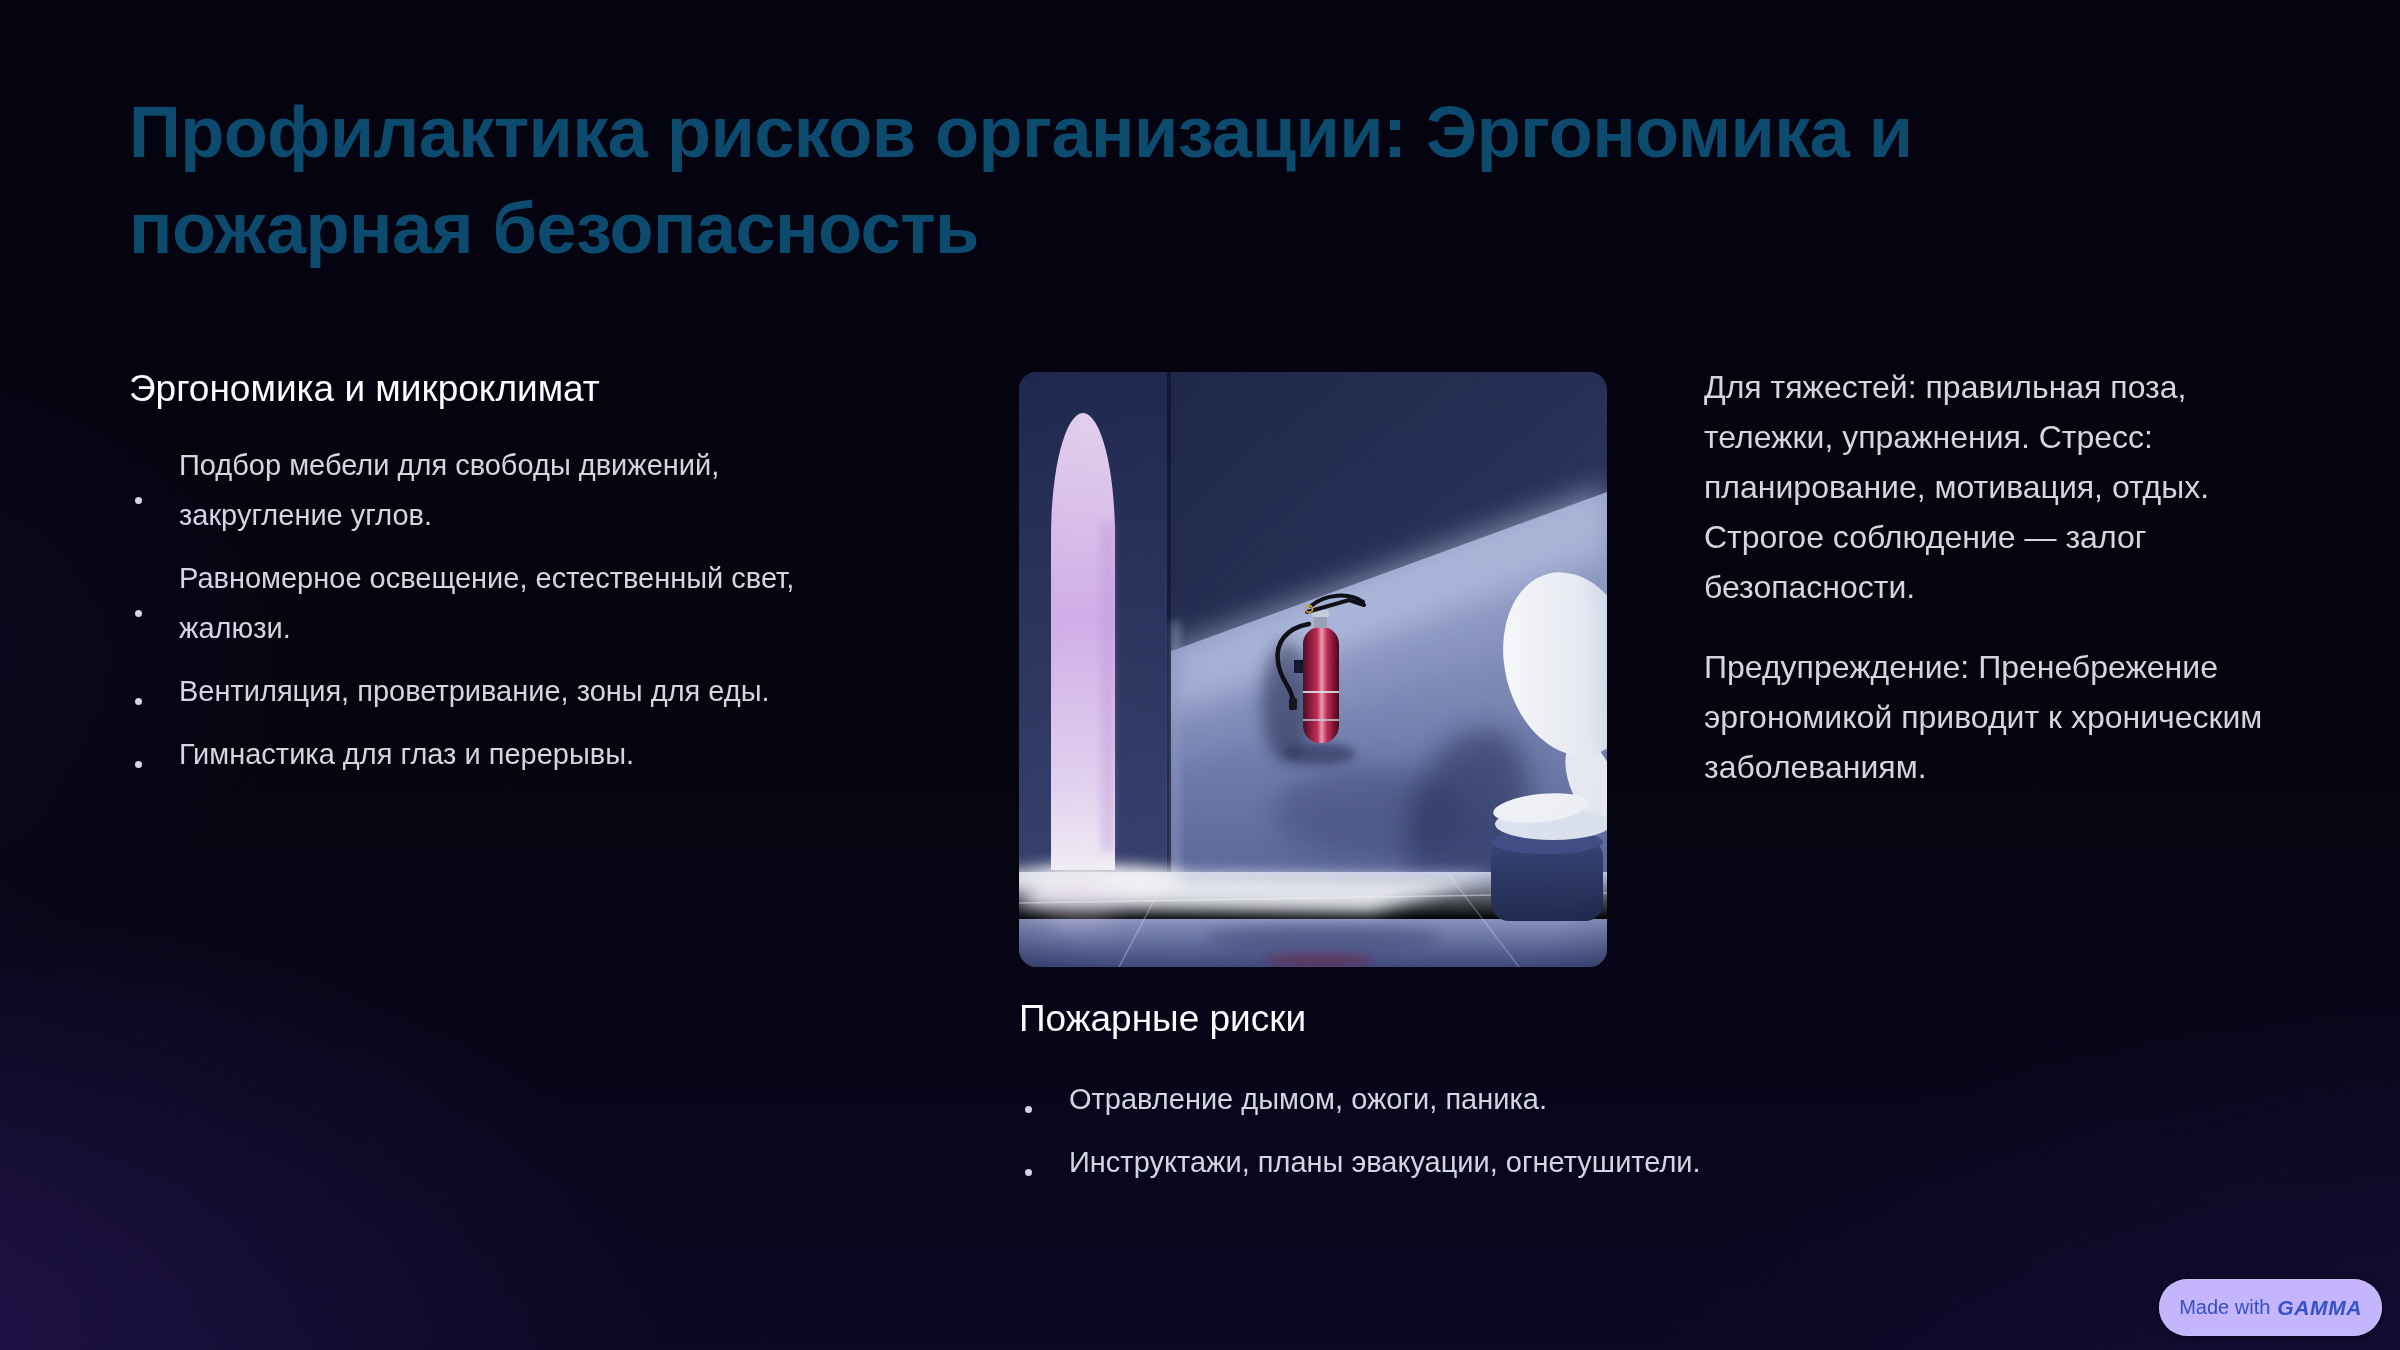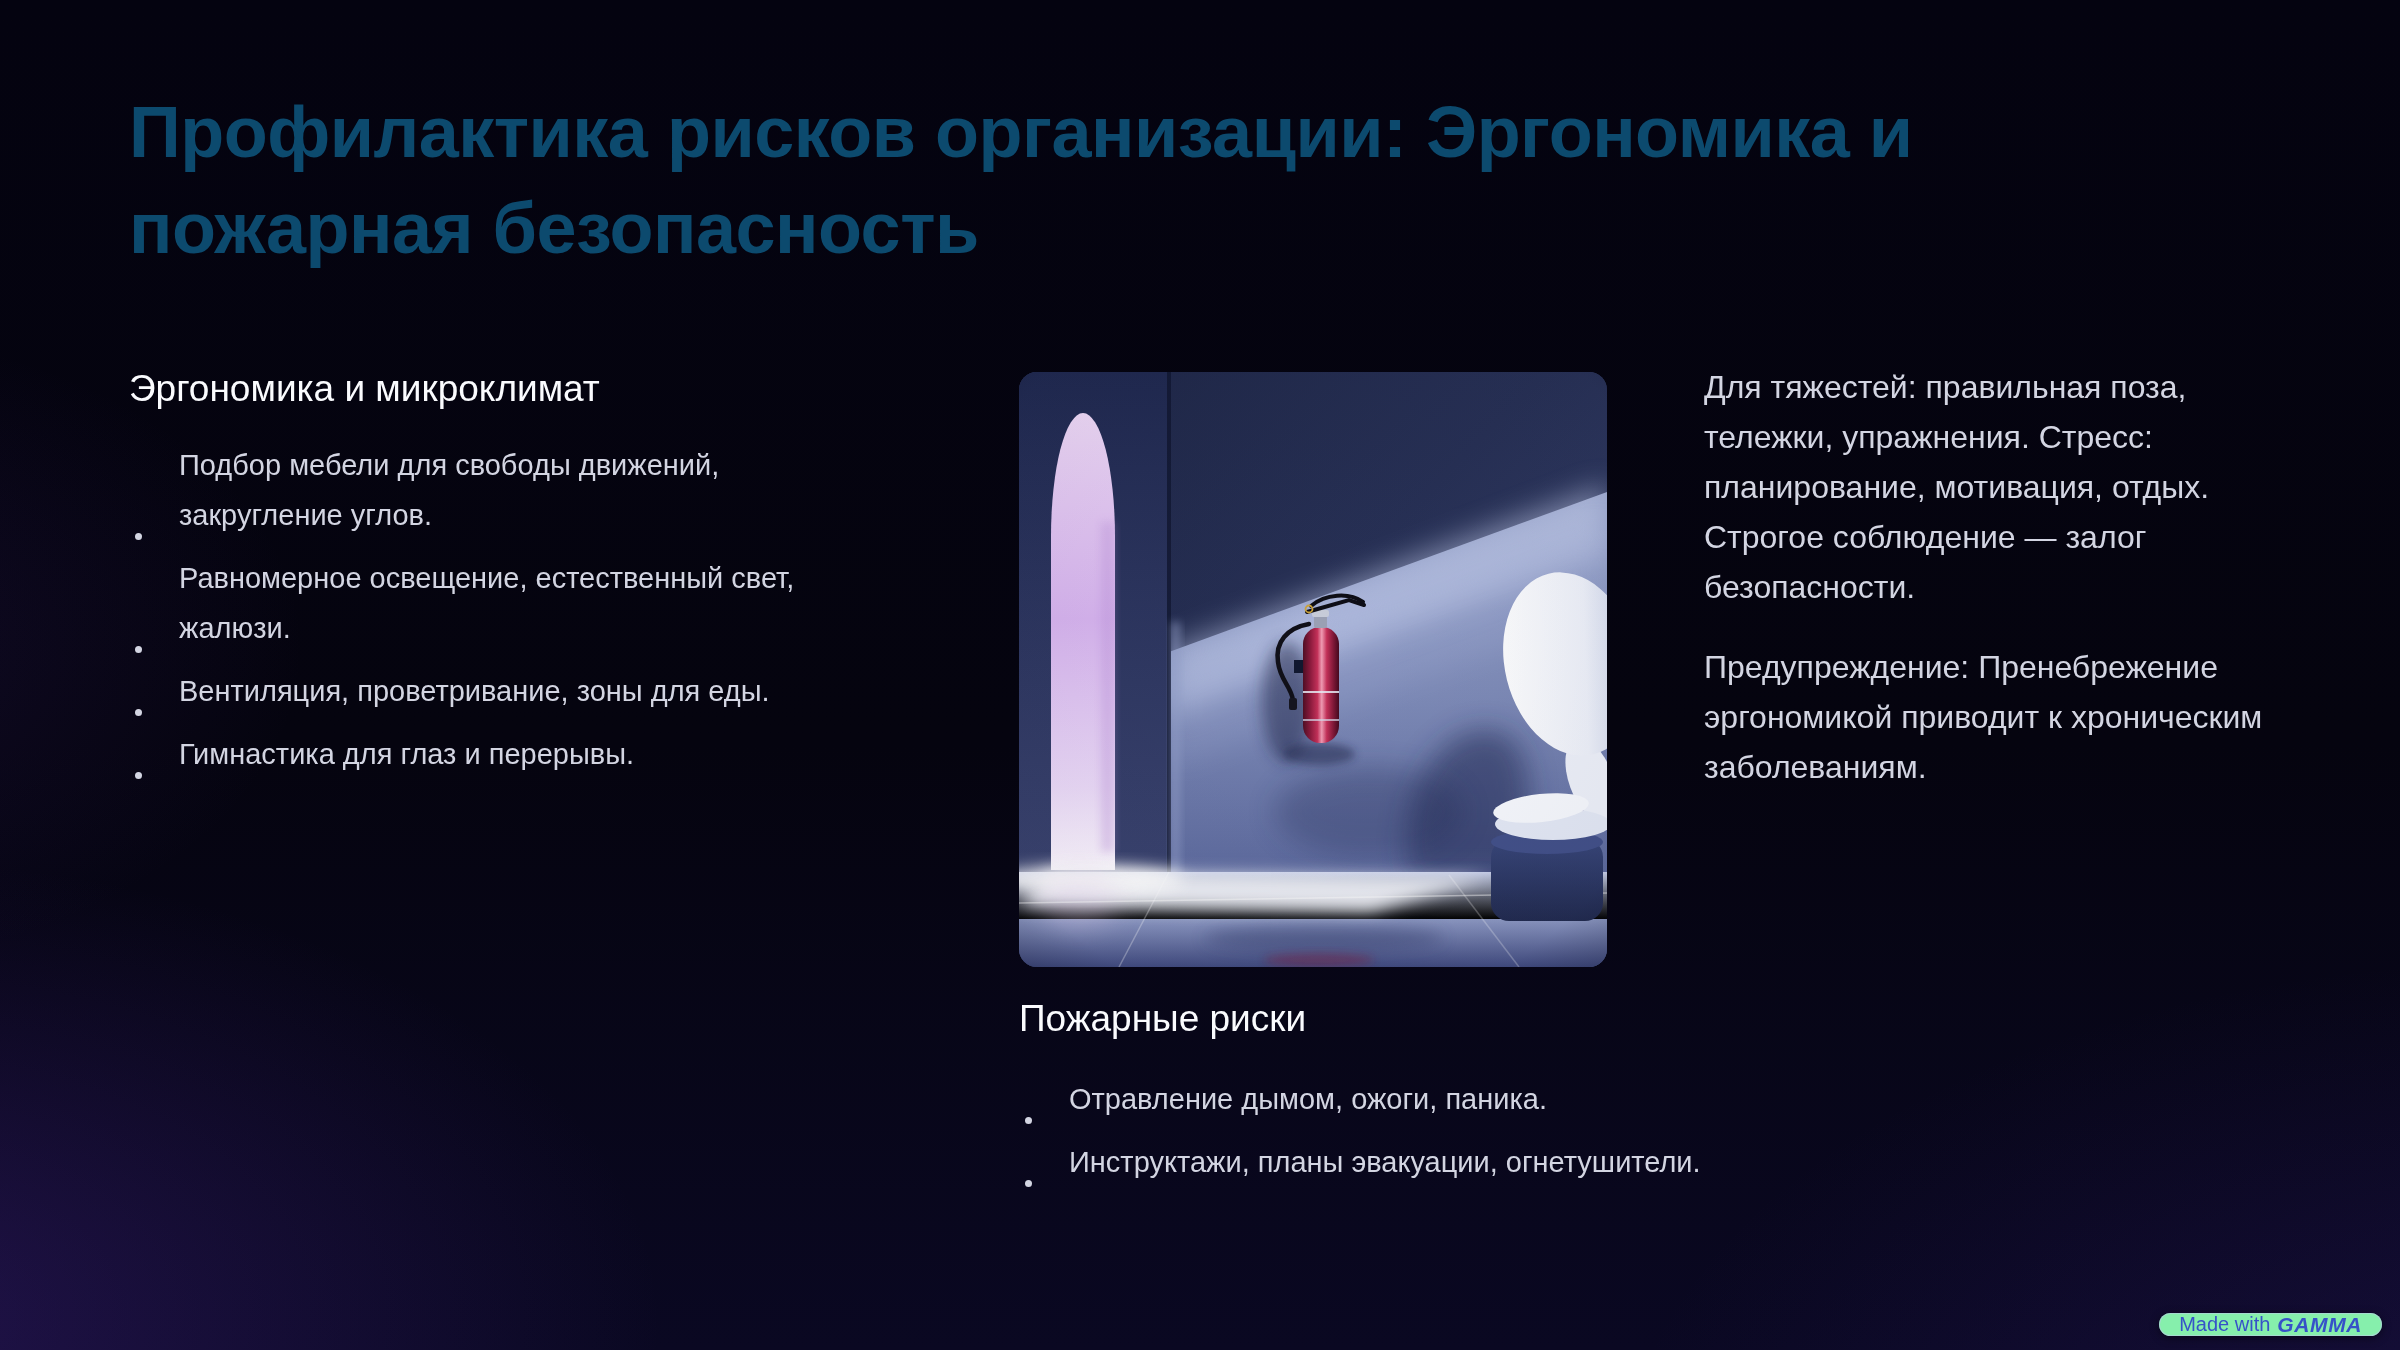--- a/index.html
+++ b/index.html
@@ -39,21 +39,21 @@
     font-weight: 400;
     line-height: 46px;
     color: #fafbfe;
     margin: 0 0 28px 0;
   }
   .col-mid h2.section-heading { margin: 0 0 32px 0; }
 
   ul.bullets { list-style: none; }
   ul.bullets li {
     display: flex;
-    align-items: flex-end;
+    align-items: center;
     margin-bottom: 13px;
   }
   .dot {
     flex: 0 0 auto;
     width: 7px; height: 7px;
     border-radius: 50%;
     background: #d3d5e2;
     margin: 21px 0 0 6px;
   }
   .btext {
@@ -75,23 +75,23 @@
     border-radius: 18px;
     overflow: hidden;
     margin: 0 0 29px 0;
     background: #2a3459;
   }
   figure.illustration svg { display: block; }
 
   .badge {
     position: absolute;
     right: 18px; bottom: 14px;
-    height: 23px;
+    height: 57px;
     padding: 0 20px;
-    background: #86efac;
+    background: #c4b5fd;
     border-radius: 999px;
     display: flex;
     align-items: center;
     box-shadow: 0 2px 10px rgba(0,0,0,0.45), 0 0 0 1px rgba(190,200,235,0.55) inset;
     cursor: pointer;
   }
   .badge .made-with {
     font-size: 20px;
     color: #3652c8;
     margin-right: 7px;

